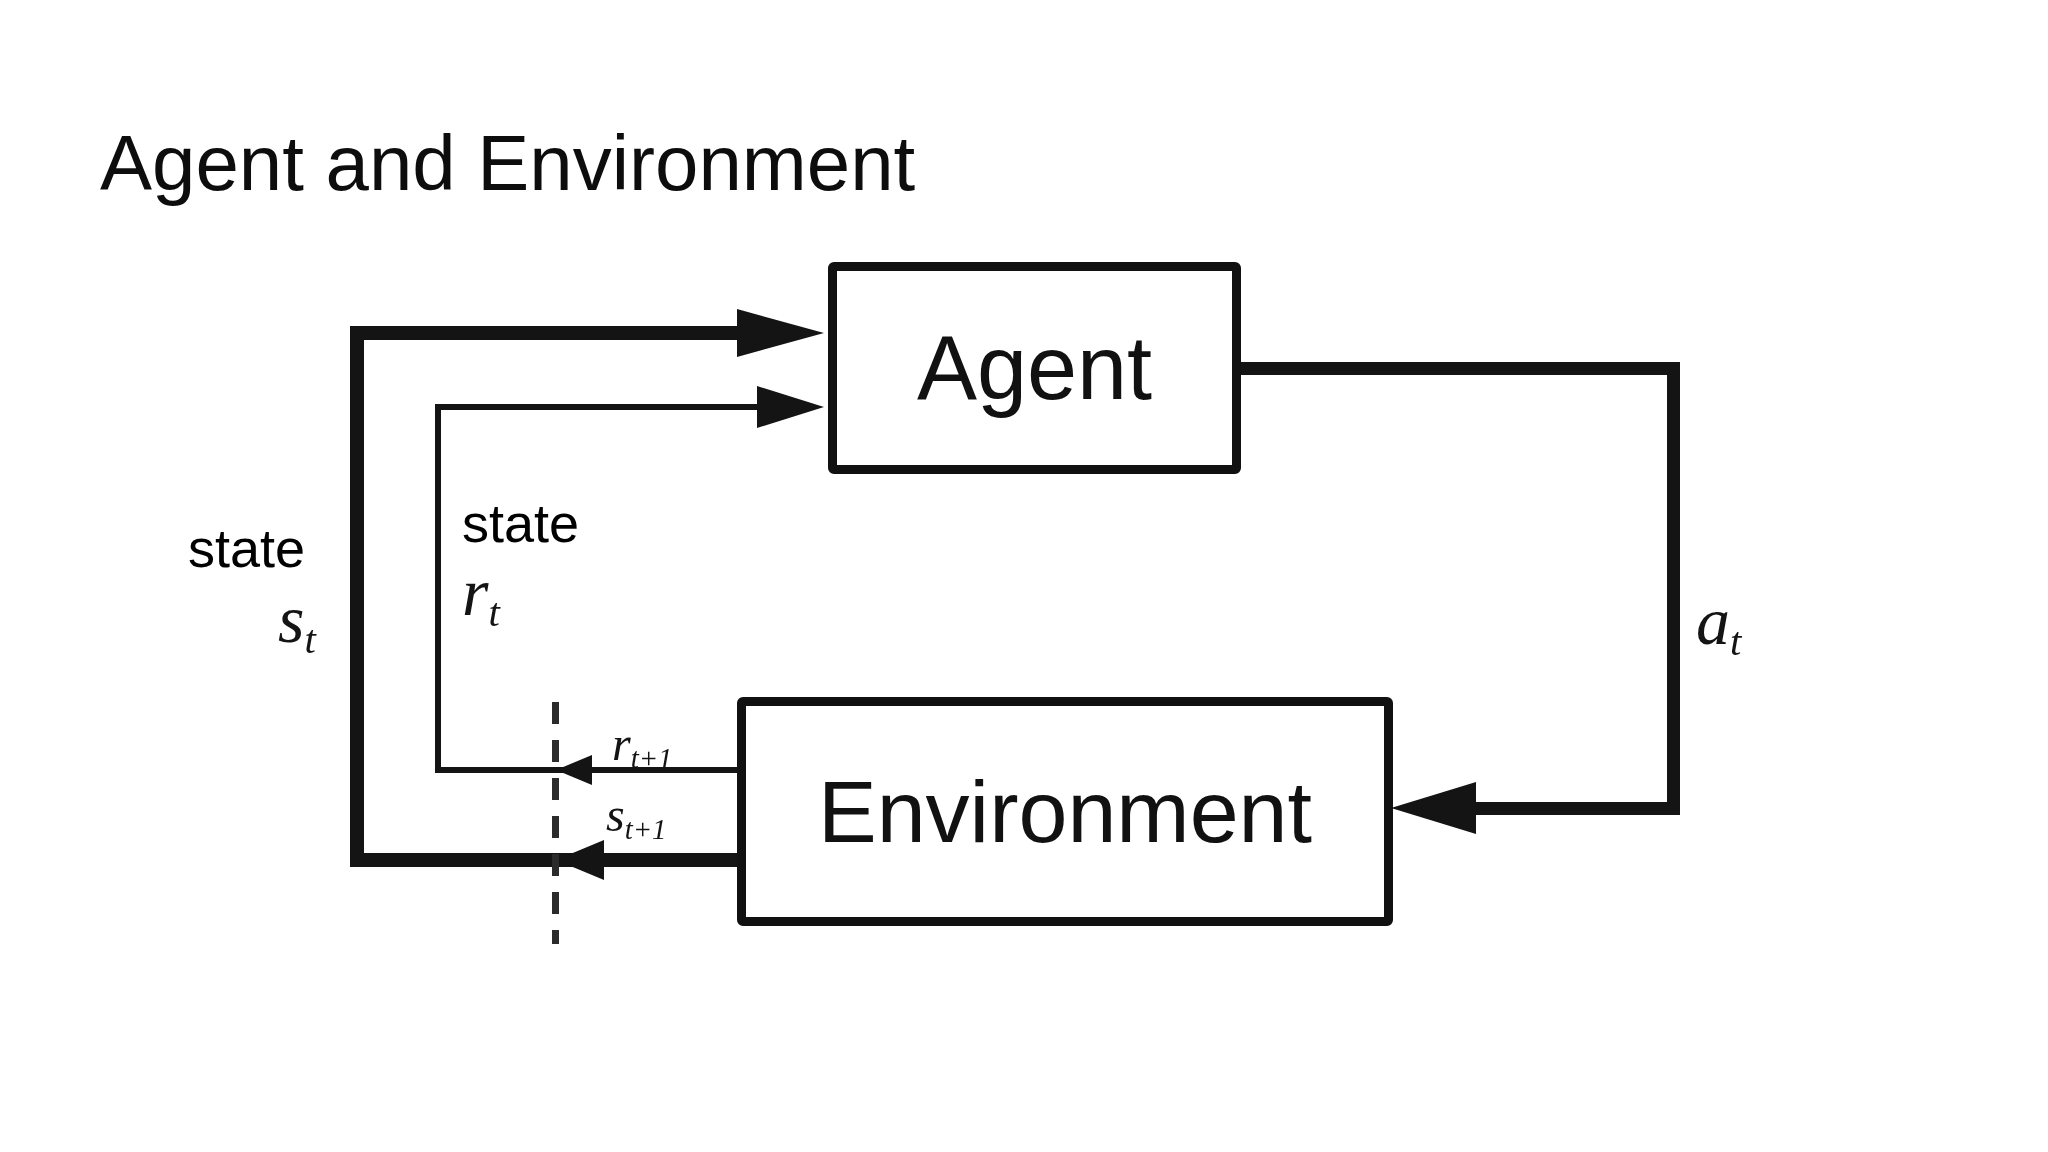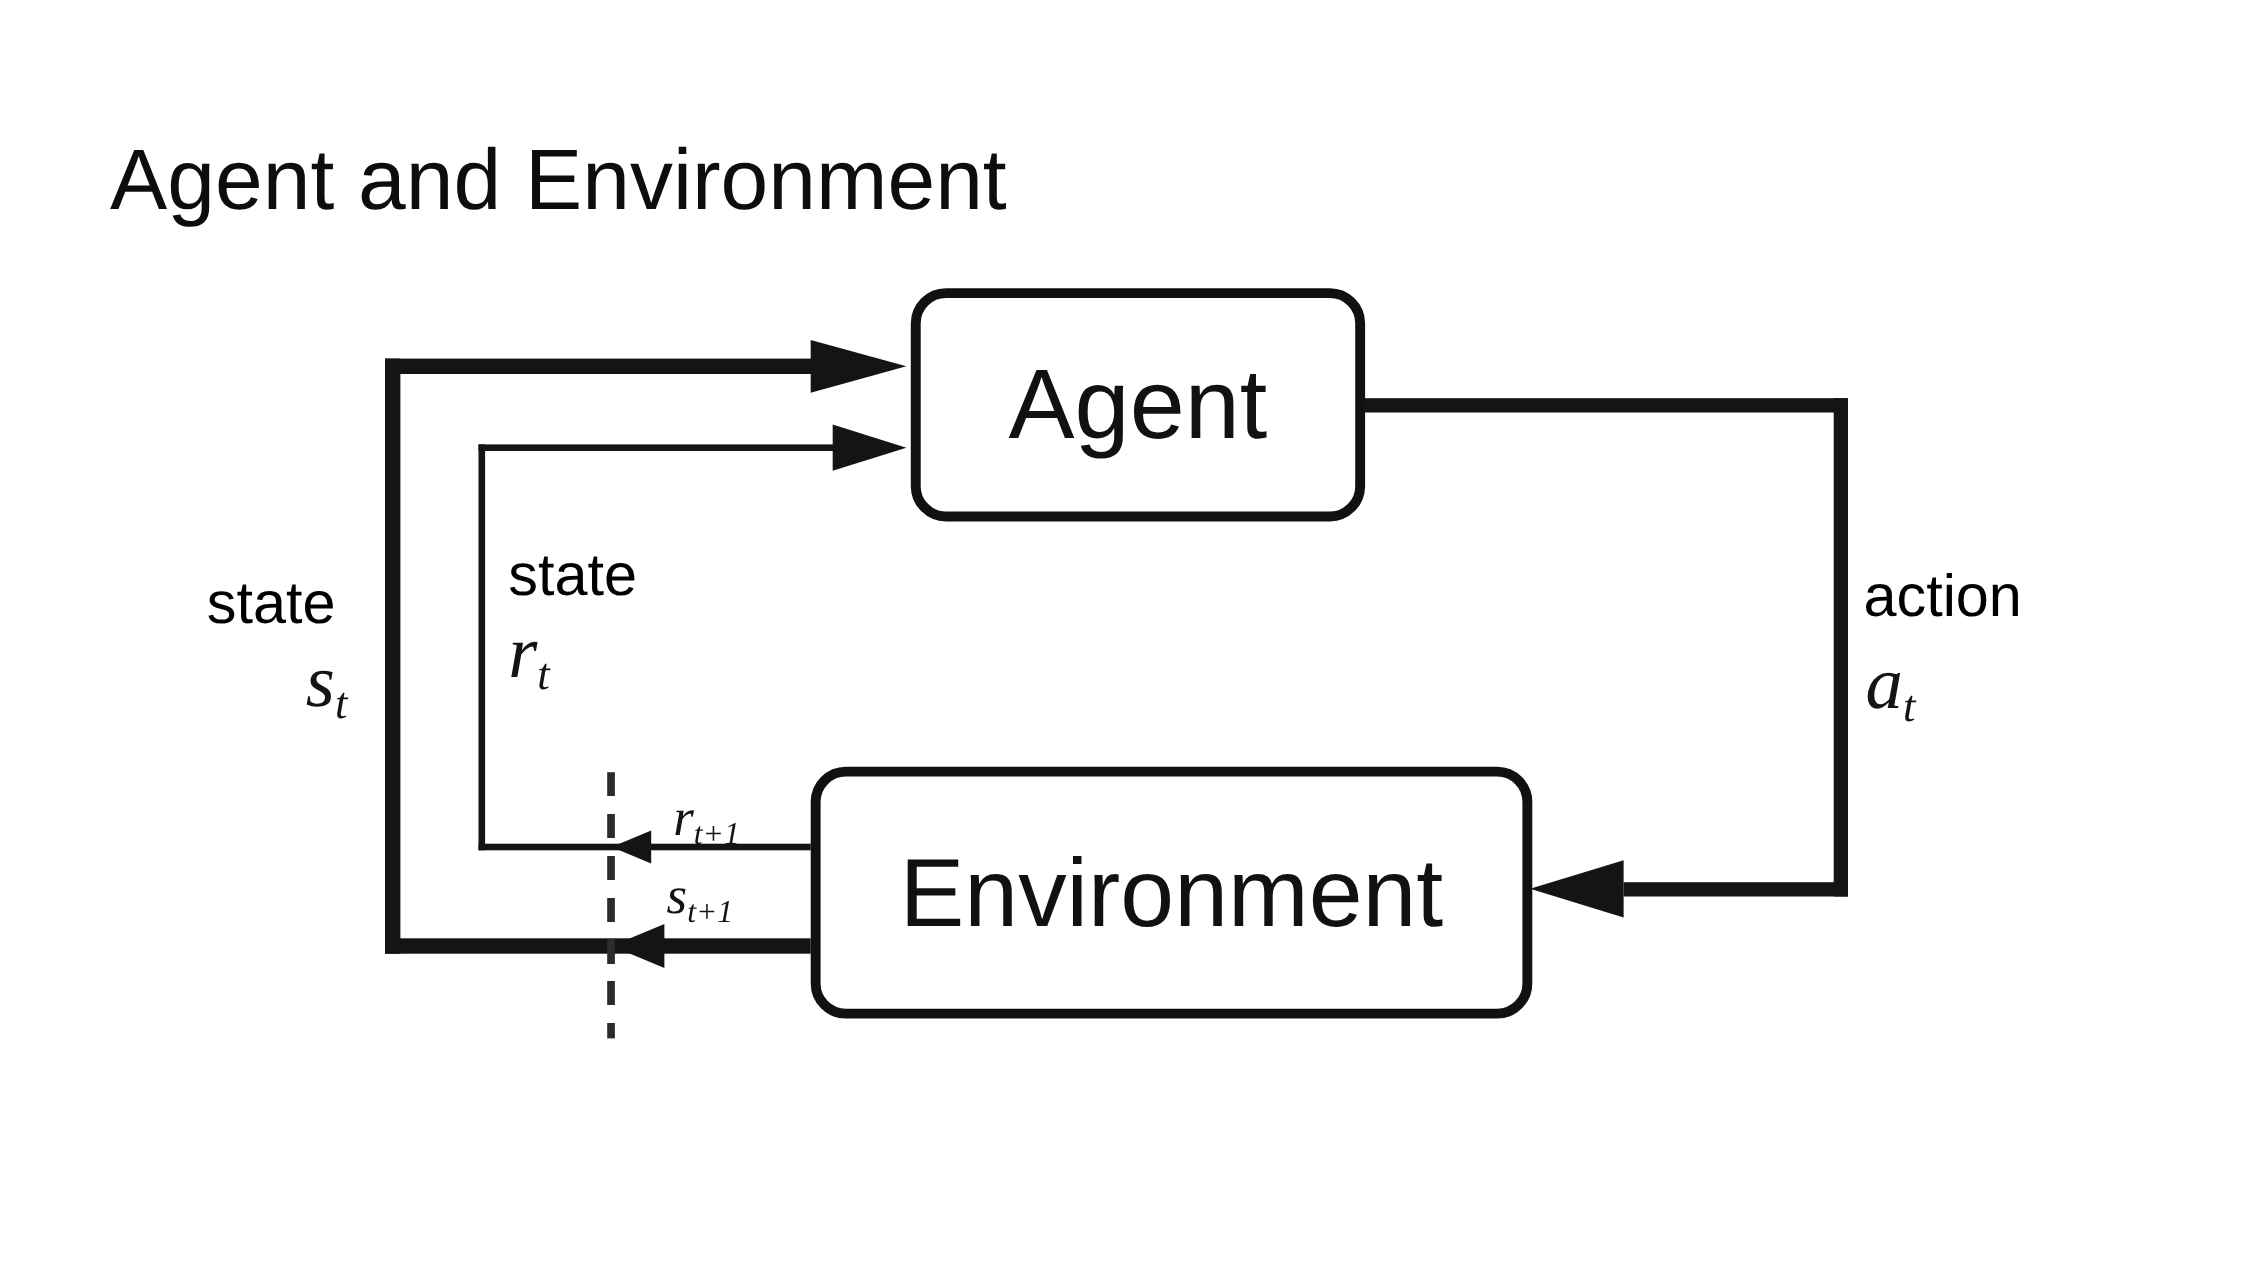--- a/index.html
+++ b/index.html
@@ -19,21 +19,21 @@
     font-size: 78px;
     line-height: 1;
     letter-spacing: 0px;
     color: #0d0d0d;
     white-space: nowrap;
   }
 
   .node {
     box-sizing: border-box;
     border: 9px solid #111111;
-    border-radius: 32px;
+    border-radius: 6px;
     background: #ffffff;
     display: flex;
     align-items: center;
     justify-content: center;
     white-space: nowrap;
     color: #111111;
   }
   .node-agent {
     left: 828px; top: 262px; width: 413px; height: 212px;
     font-size: 90px;
@@ -160,21 +160,20 @@
 
   <div class="abs node node-agent">
     <span>Agent</span>
   </div>
   <div class="abs node node-environment">
     <span>Environment</span>
   </div>
 
   <div class="abs edge-word lbl-state">state</div>
   <div class="abs edge-word lbl-reward">state</div>
-  <div class="abs edge-word lbl-action">action</div>
 
   <div class="abs math sym-state">
     <span>s</span><span class="msub">t</span>
   </div>
   <div class="abs math sym-reward">
     <span>r</span><span class="msub">t</span>
   </div>
   <div class="abs math sym-action">
     <span>a</span><span class="msub">t</span>
   </div>

